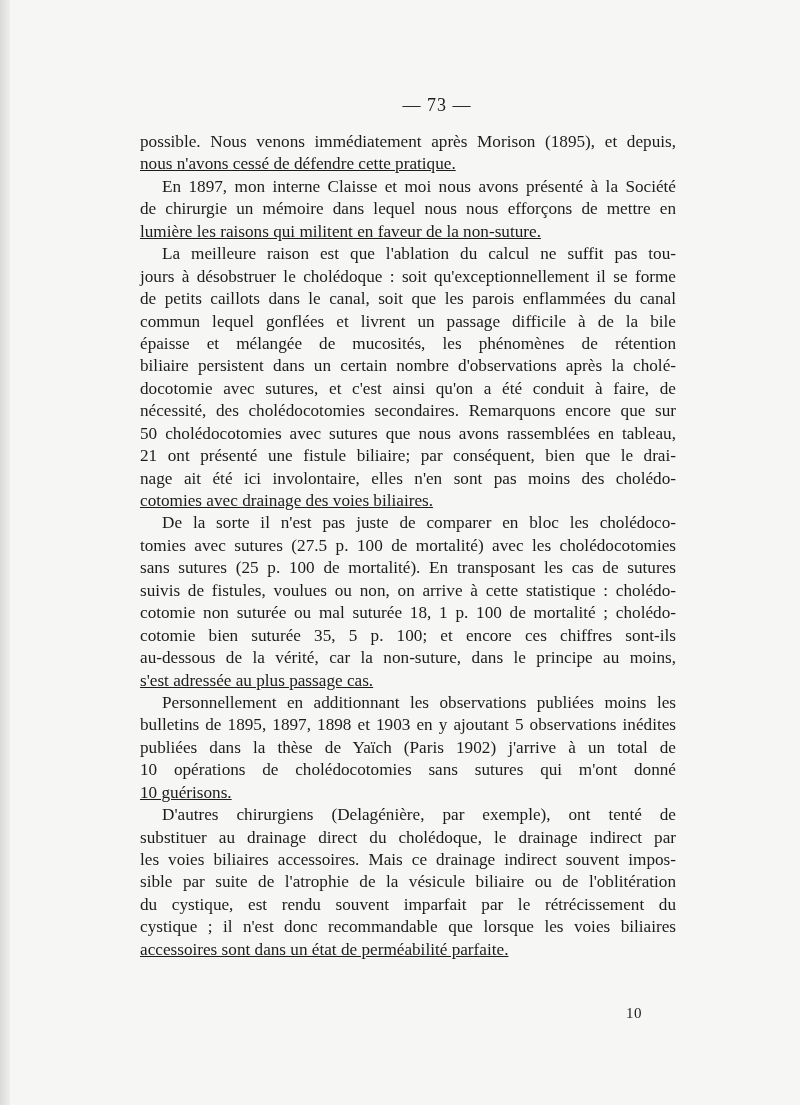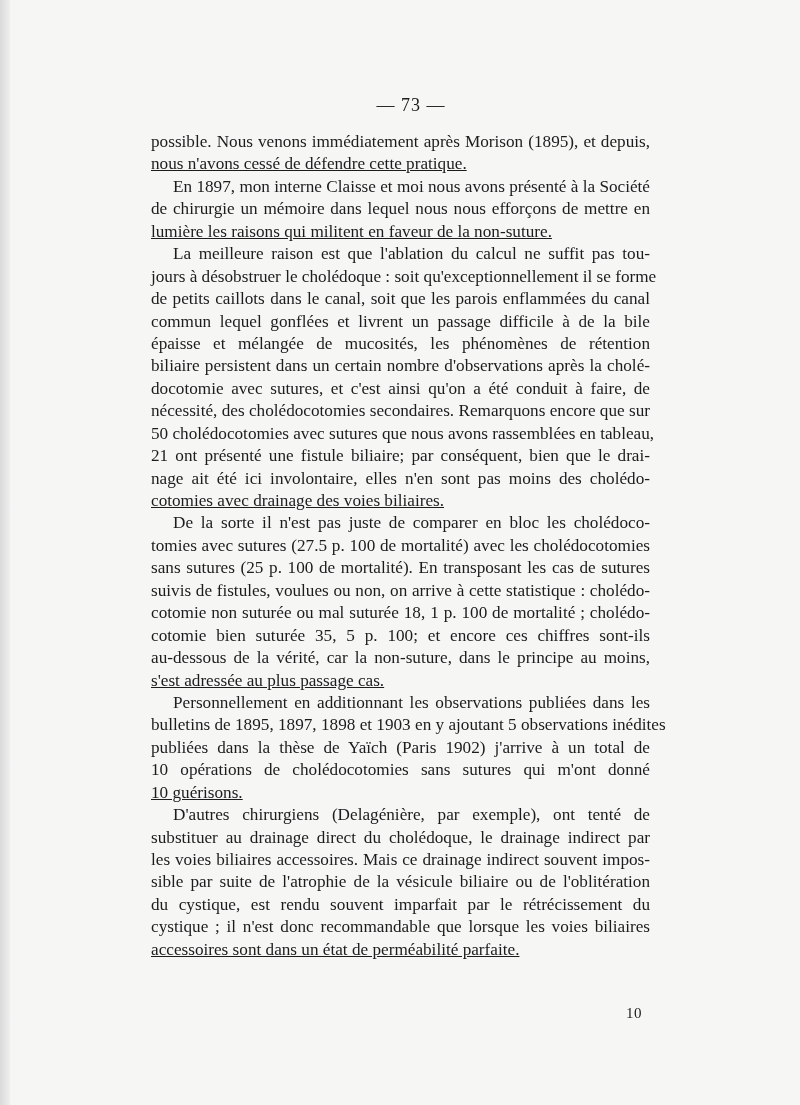--- a/index.html
+++ b/index.html
@@ -16,21 +16,21 @@
       color: #1c1c1c;
     }
     .left-edge {
       position: absolute;
       left: 0; top: 0;
       width: 10px; height: 1105px;
       background: linear-gradient(to right, #d9d9d9, #efefee);
     }
     .page {
       position: absolute;
-      left: 114px;
+      left: 140px;
       top: 95px;
       width: 536px;
     }
     .page-number {
       text-align: center;
       font-size: 18px;
       letter-spacing: 1px;
       margin: 0 0 14px 58px;
       height: 22px;
     }
@@ -40,21 +40,20 @@
       line-height: 22.45px;
       text-align: justify;
       text-align-last: left;
     }
     .line {
       display: block;
       text-align: justify;
       text-align-last: justify;
       white-space: nowrap;
       height: 22.45px;
-      margin-left: 37px;
     }
     .line.last {
       text-align-last: left;
       text-decoration: underline;
     }
     .indent {
       padding-left: 22px;
     }
     .signature {
       position: absolute;
@@ -100,21 +99,21 @@
         <span class="line indent">De la sorte il n'est pas juste de comparer en bloc les cholédoco-</span>
         <span class="line">tomies avec sutures (27.5 p. 100 de mortalité) avec les cholédocotomies</span>
         <span class="line">sans sutures (25 p. 100 de mortalité). En transposant les cas de sutures</span>
         <span class="line">suivis de fistules, voulues ou non, on arrive à cette statistique : cholédo-</span>
         <span class="line">cotomie non suturée ou mal suturée 18, 1 p. 100 de mortalité ; cholédo-</span>
         <span class="line">cotomie bien suturée 35, 5 p. 100; et encore ces chiffres sont-ils</span>
         <span class="line">au-dessous de la vérité, car la non-suture, dans le principe au moins,</span>
         <span class="line last">s'est adressée au plus passage cas.</span>
       </div>
       <div class="para">
-        <span class="line indent">Personnellement en additionnant les observations publiées dans les</span>
+        <span class="line indent">Personnellement en additionnant les observations publiées moins les</span>
         <span class="line">bulletins de 1895, 1897, 1898 et 1903 en y ajoutant 5 observations inédites</span>
         <span class="line">publiées dans la thèse de Yaïch (Paris 1902) j'arrive à un total de</span>
         <span class="line">10 opérations de cholédocotomies sans sutures qui m'ont donné</span>
         <span class="line last">10 guérisons.</span>
       </div>
       <div class="para">
         <span class="line indent">D'autres chirurgiens (Delagénière, par exemple), ont tenté de</span>
         <span class="line">substituer au drainage direct du cholédoque, le drainage indirect par</span>
         <span class="line">les voies biliaires accessoires. Mais ce drainage indirect souvent impos-</span>
         <span class="line">sible par suite de l'atrophie de la vésicule biliaire ou de l'oblitération</span>

